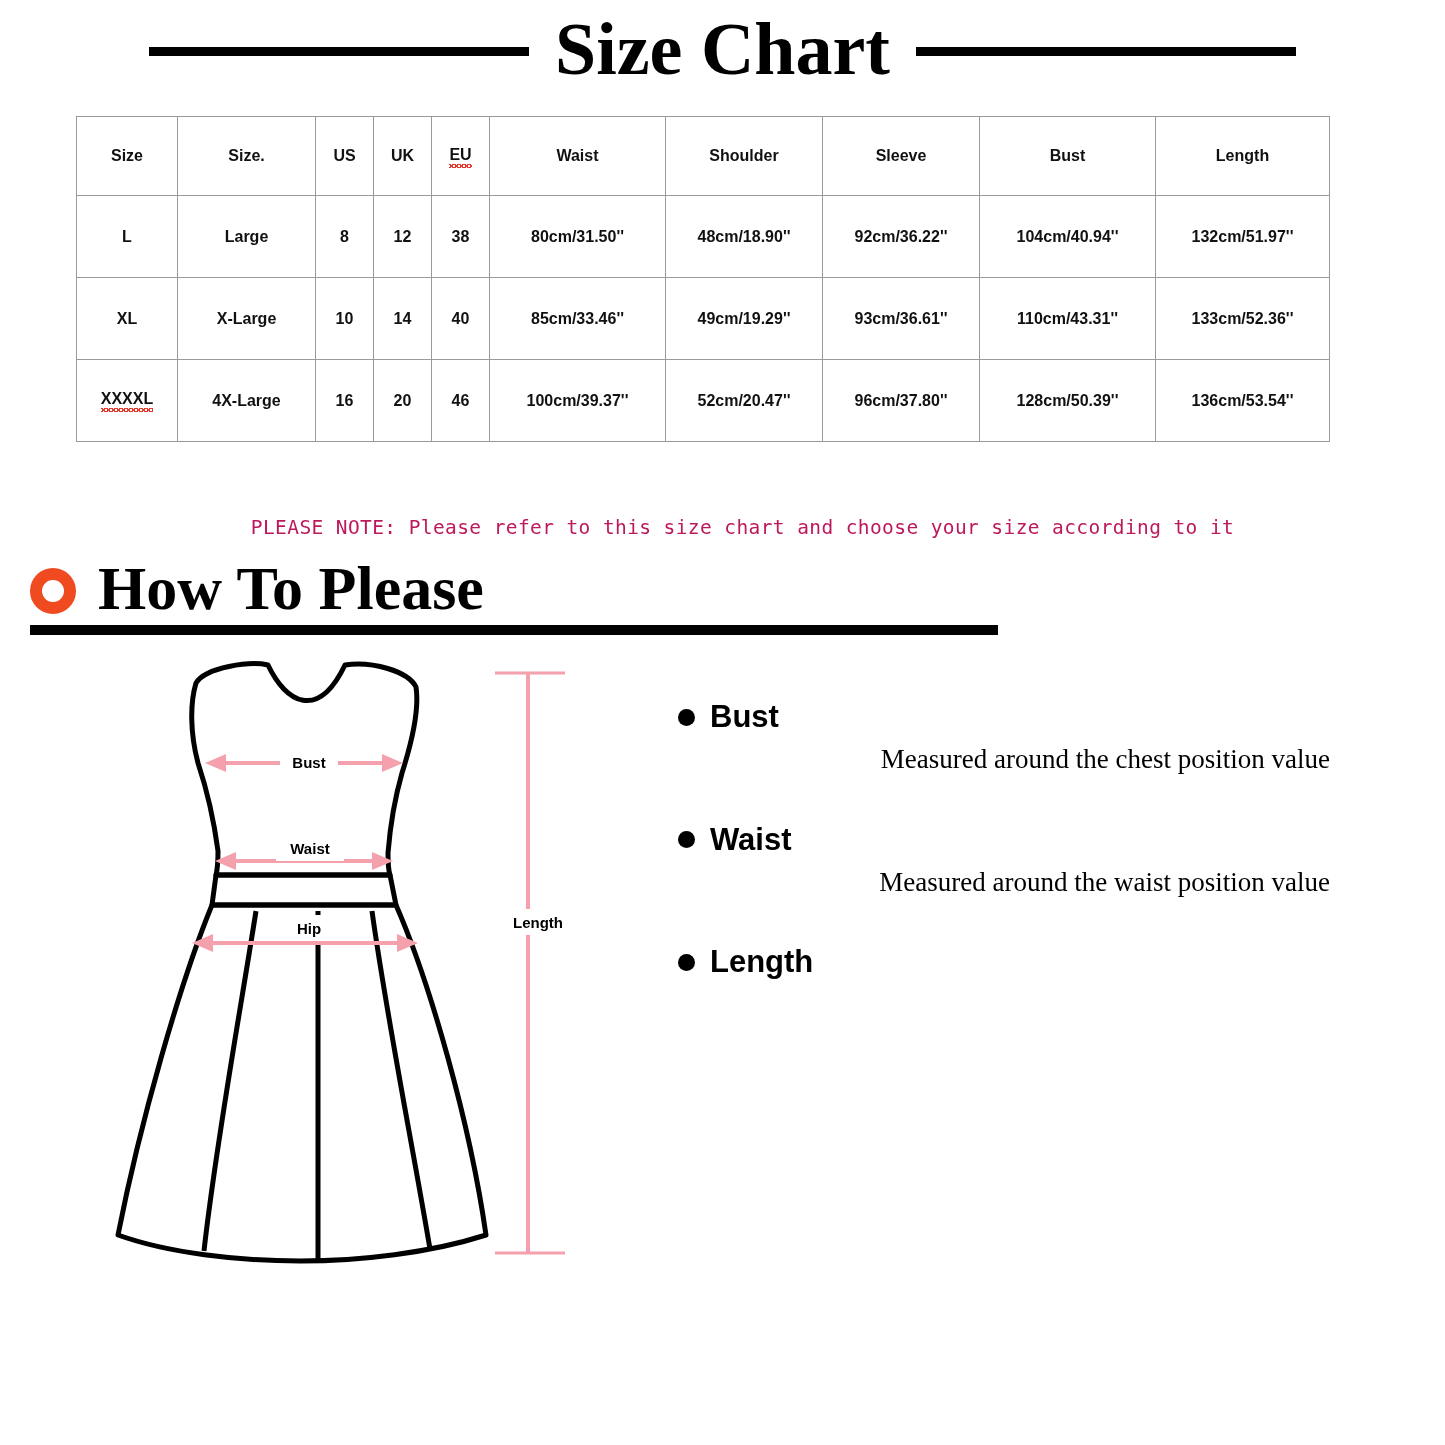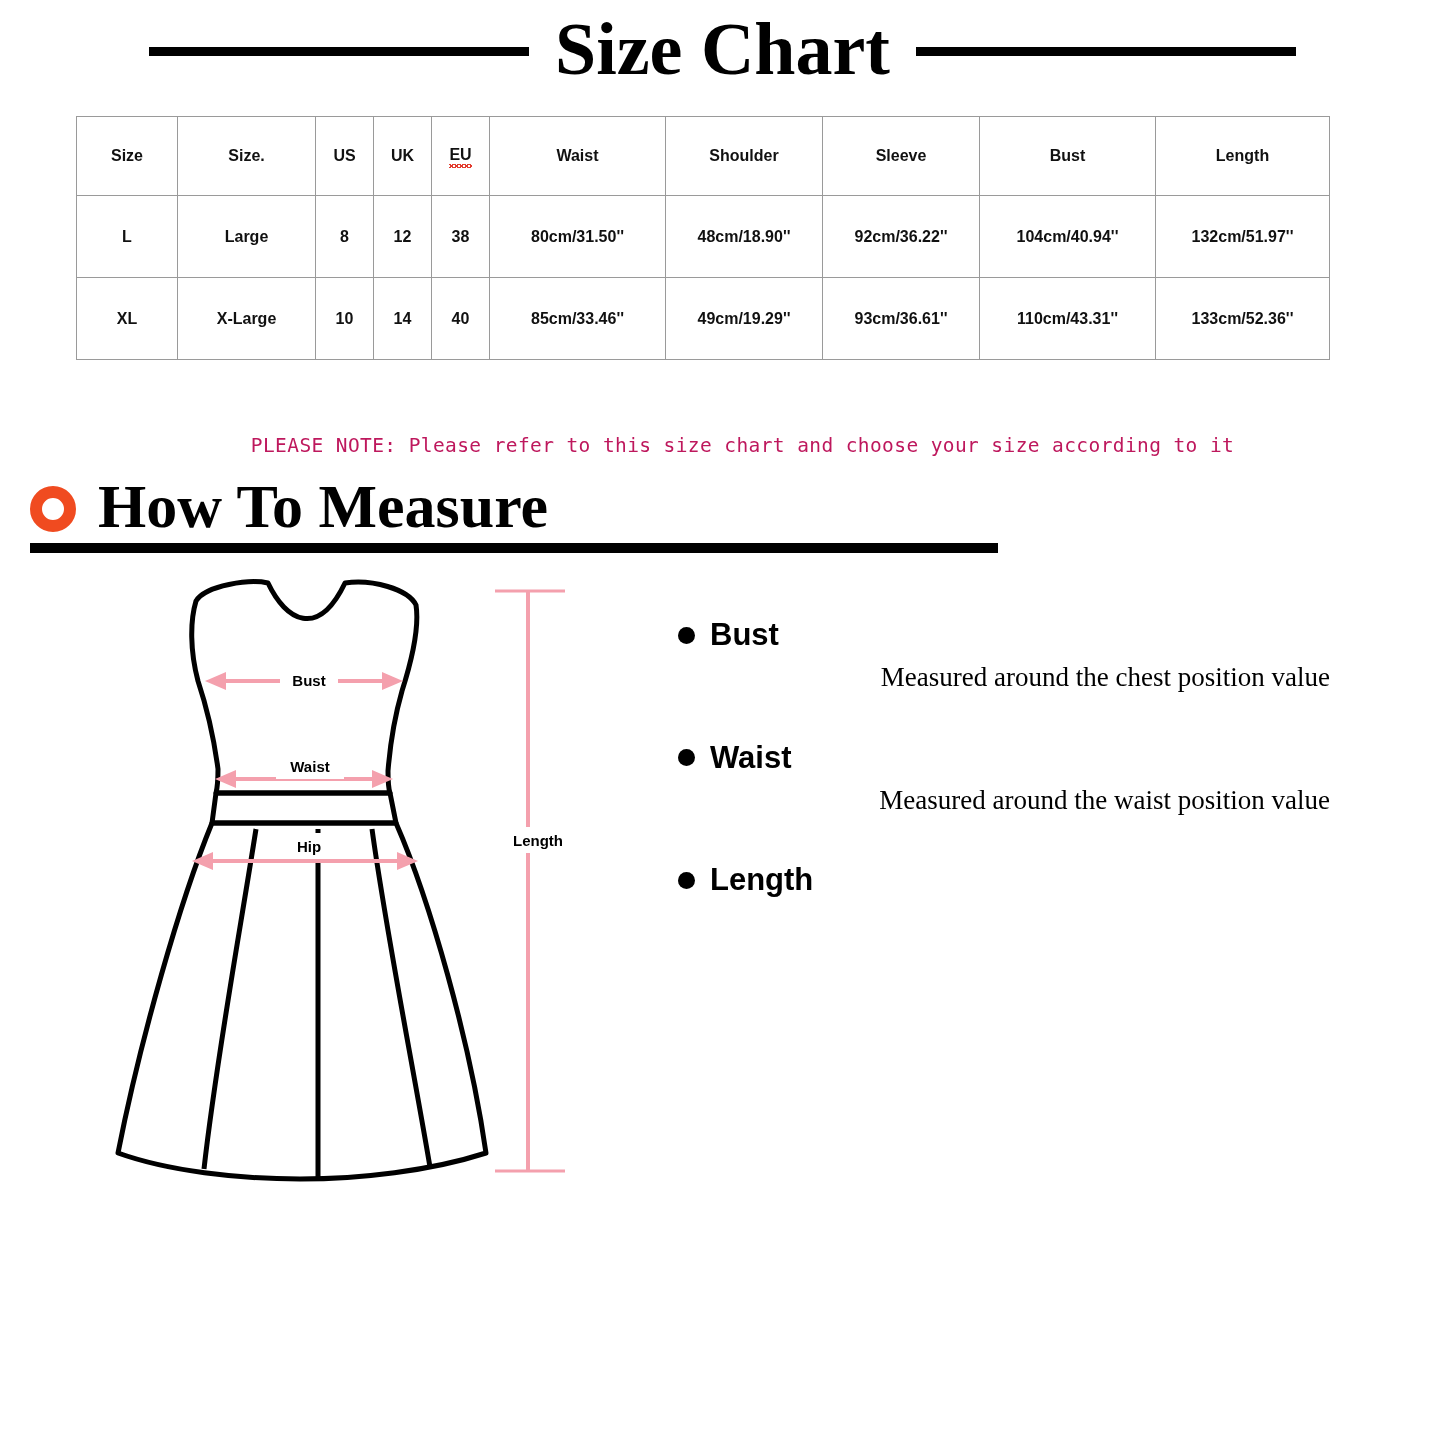--- a/index.html
+++ b/index.html
@@ -231,29 +231,41 @@
         <td>X-Large</td>
         <td>10</td>
         <td>14</td>
         <td>40</td>
         <td>85cm/33.46''</td>
         <td>49cm/19.29''</td>
         <td>93cm/36.61''</td>
         <td>110cm/43.31''</td>
         <td>133cm/52.36''</td>
       </tr>
+      <tr>
+        <td><span class="squig">XXXXL</span></td>
+        <td>4X-Large</td>
+        <td>16</td>
+        <td>20</td>
+        <td>46</td>
+        <td>100cm/39.37''</td>
+        <td>52cm/20.47''</td>
+        <td>96cm/37.80''</td>
+        <td>128cm/50.39''</td>
+        <td>136cm/53.54''</td>
+      </tr>
     </tbody>
   </table>
 </div>
 
 <div class="note">PLEASE NOTE: Please refer to this size chart and choose your size according to it</div>
 
 <div class="howto">
   <div class="howto-dot"></div>
-  <div class="howto-text">How To Measure</div>
+  <div class="howto-text">How To Please</div>
 </div>
 <div class="howto-rule"></div>
 
 <div class="measure-body">
 
   <div class="dress-col">
     <svg width="660" height="620" viewBox="0 0 660 620">
 
       <g fill="none" stroke="#000" stroke-width="5" stroke-linejoin="round">
 

